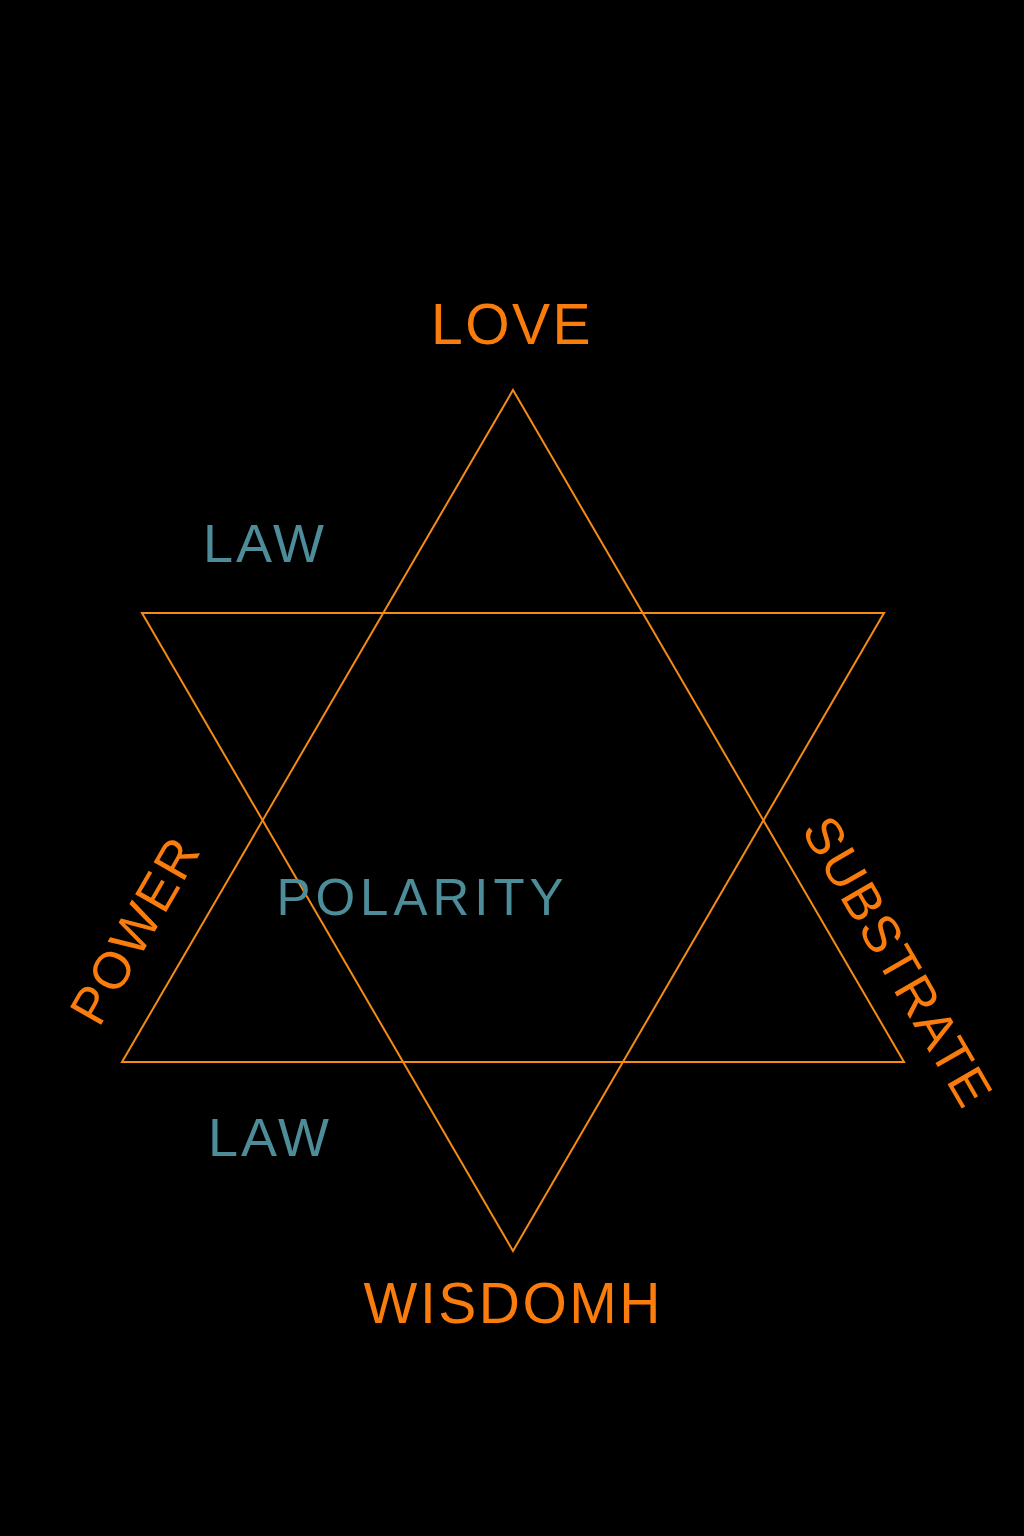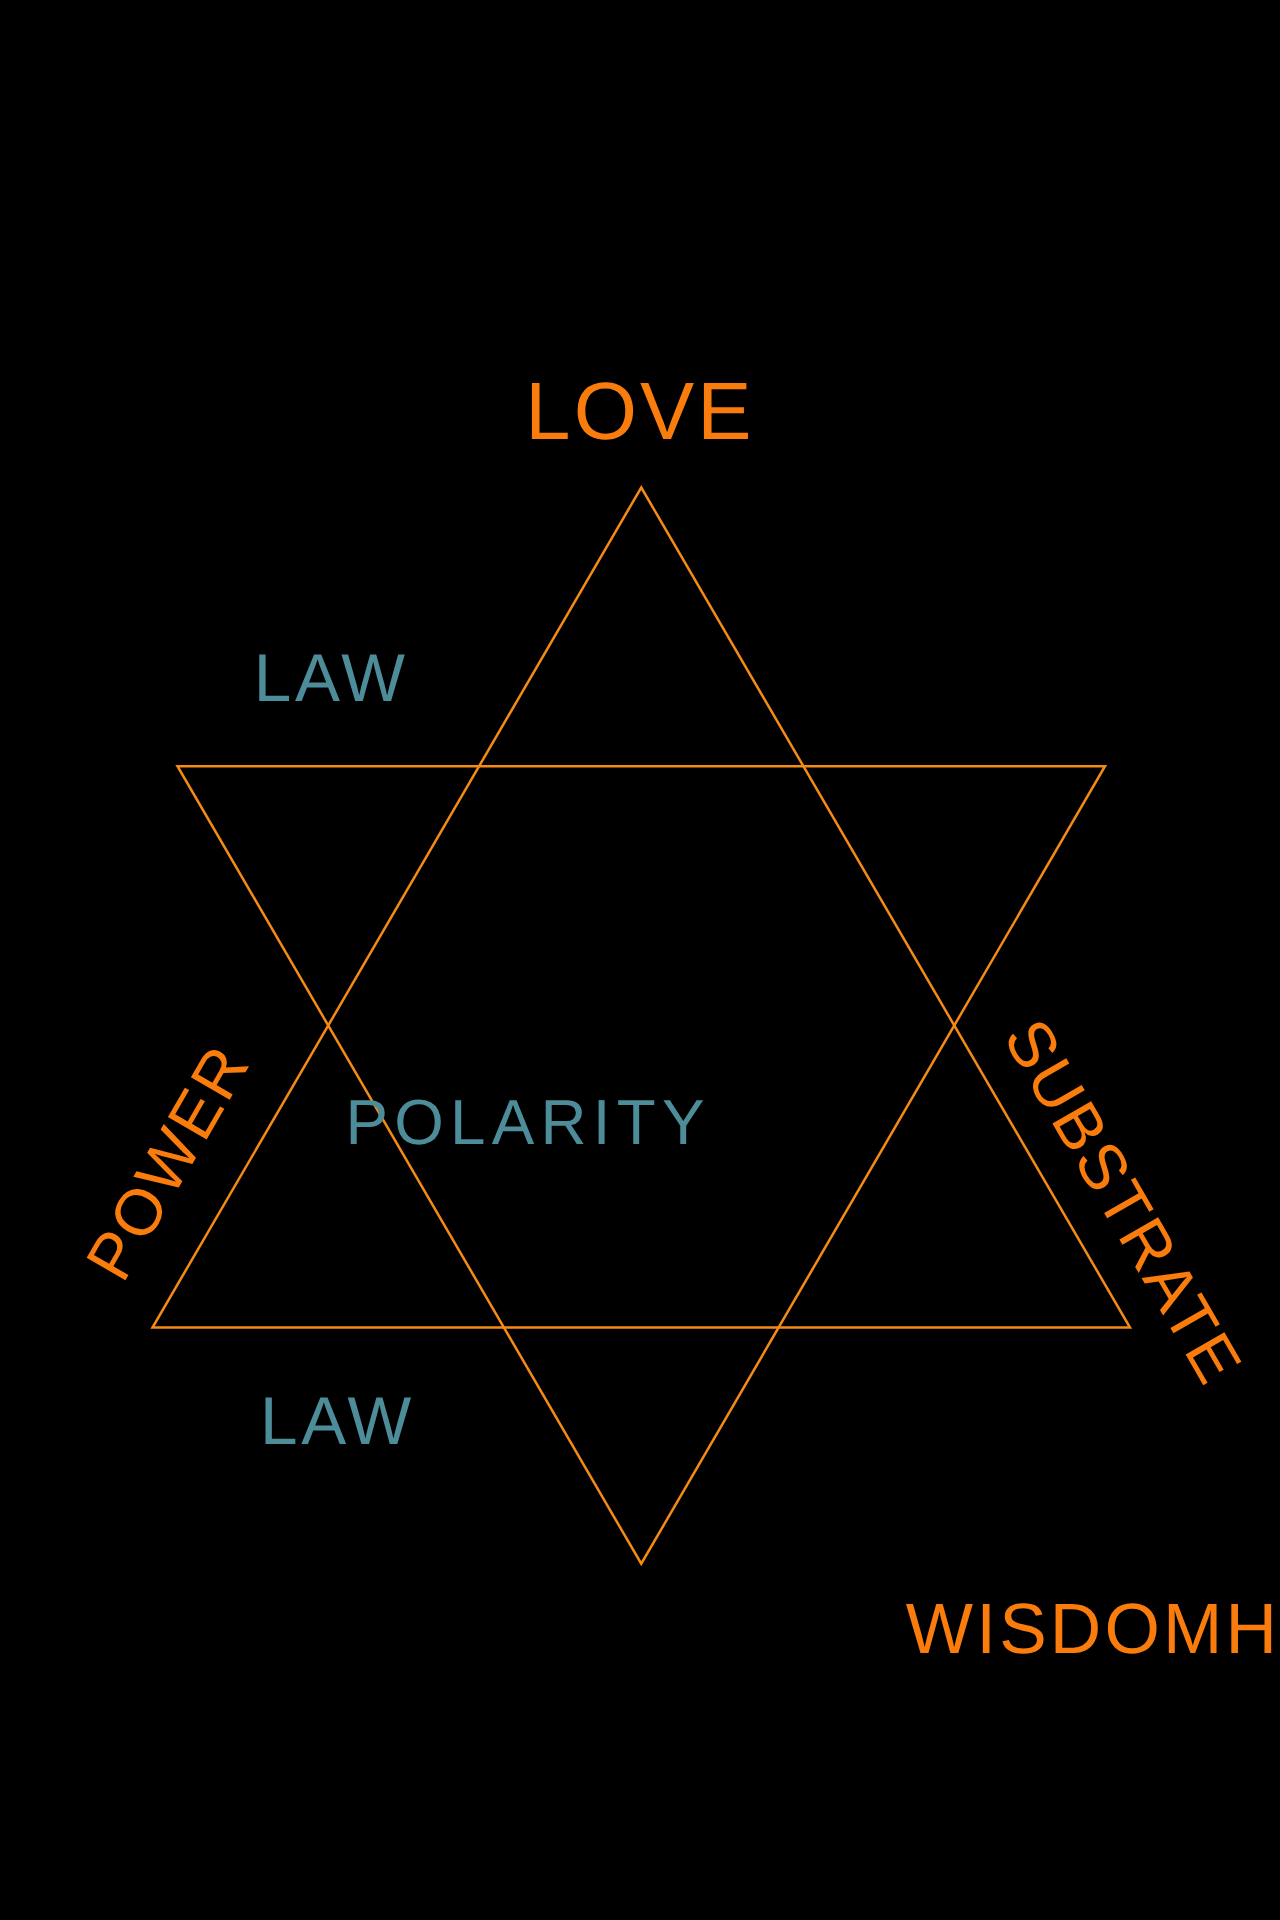--- a/index.html
+++ b/index.html
@@ -37,21 +37,21 @@
     transform-origin: 50% 50%;
     -webkit-font-smoothing: antialiased;
   }
   .lbl-orange { color: #F97C0C; }
   .lbl-teal   { color: #4D8C99; text-align: center; }
 
   
   #label-love {
     left: 0; top: 296px; width: 1024px;
     text-align: center;
-    font-size: 65px;
+    font-size: 57px;
     letter-spacing: 2.5px;
   }
   
   #label-law-top {
     left: 203px; top: 516px;
     font-size: 54px;
     letter-spacing: 3px;
   }
   
   #label-wisdom {
@@ -85,21 +85,21 @@
   }
   
   #label-law-bottom {
     left: 208px; top: 1110px;
     font-size: 54px;
     letter-spacing: 3px;
   }
   
   #label-wisdomh {
     left: 0; top: 1275px; width: 1024px;
-    text-align: right;
+    text-align: center;
     font-size: 57px;
     letter-spacing: 2.5px;
     text-indent: 2.5px;
   }
 </style>
 </head>
 <body>
 
 <div id="stage">
 

